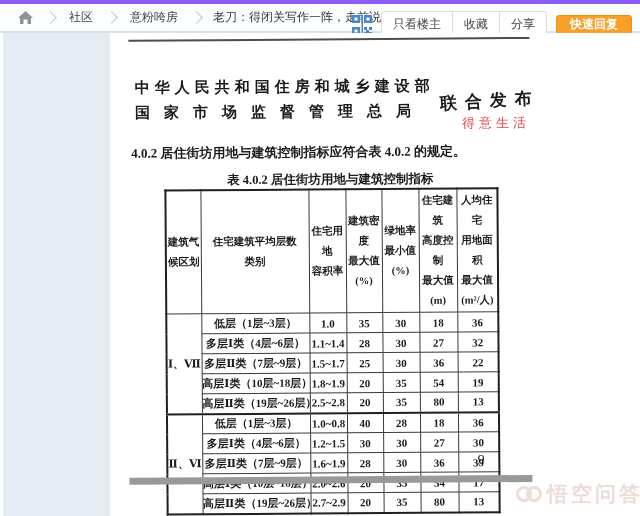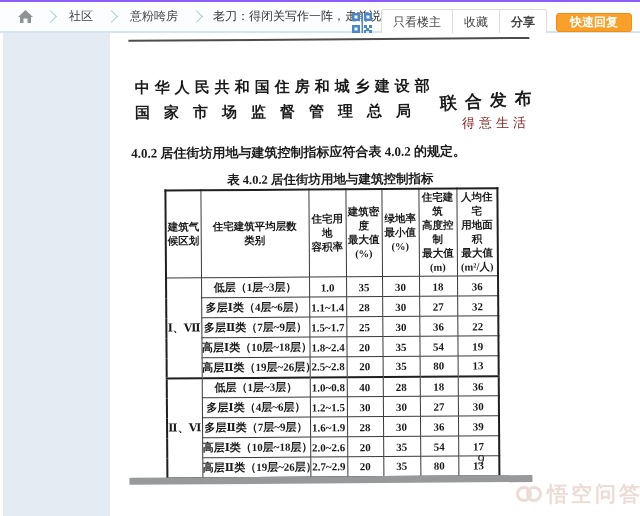--- a/index.html
+++ b/index.html
@@ -1,65 +1,65 @@
 <!DOCTYPE html>
 <html><head>
 <meta charset="utf-8">
 <style>
   * { margin:0; padding:0; box-sizing:border-box; }
   html,body { width:640px; height:516px; overflow:hidden; background:#fff;
               font-family:"Liberation Sans", sans-serif; }
 
   
   .topbar { position:absolute; left:0; top:0; width:640px; height:33px;
-            background:#fbfdfe; border-top:2px solid #8b5cf6;
+            background:#fbfdfe; border-top:4px solid #8b5cf6;
             border-bottom:2px solid #d4e4f1; display:flex; align-items:center; }
   .crumbs { display:flex; align-items:center; height:100%; padding-left:10px; }
   .crumb-home { display:flex; align-items:center; justify-content:center; width:30px; height:100%; cursor:pointer; }
   .chev { width:9px; height:9px; border-top:1px solid #a9c8e0; border-right:1px solid #a9c8e0;
           transform:rotate(45deg); margin:0 6px; flex:none; }
   .crumb { font-size:12px; color:#444; padding:0 8px; white-space:nowrap; cursor:pointer; }
   .thread-title { font-size:12px; color:#333; padding-left:6px; white-space:nowrap; }
   .actions { position:absolute; right:8px; top:4px; height:33px; display:flex; align-items:center; gap:9px; }
   .qr-wrap { width:20px; height:20px; cursor:pointer; }
   .btn-group { display:flex; }
   .wbtn { background:#fff; border:1px solid #dcdcdc; color:#444; font-size:12px;
           padding:4px 11px; margin-left:-1px; cursor:pointer; white-space:nowrap;
           font-family:"Liberation Sans",sans-serif; }
   .wbtn:first-child { border-radius:2px 0 0 2px; margin-left:0; }
-  .wbtn:last-child { border-radius:0 2px 2px 0;font-weight:bold; }
+  .wbtn:last-child { border-radius:0 2px 2px 0; }
   .obtn { background:#f9a02b; border:1px solid #ef8f10; color:#fff; font-size:12px; font-weight:bold;
           padding:0 13px; border-radius:3px; cursor:pointer; white-space:nowrap;
           font-family:"Liberation Sans",sans-serif; }
 
   
   .left-strip { position:absolute; left:3px; top:33px; width:107px; height:483px; background:#e4ebf2; }
   .post-area { position:absolute; left:110px; top:33px; width:530px; height:483px; background:#fff;margin-left:8px; }
 
   
   .scan { position:absolute; left:0; top:0; width:530px; height:483px;
           font-family:"Liberation Serif","DejaVu Serif",serif; color:#1a1a1a;
           transform:rotate(-0.4deg); }
   .scan-topline { position:absolute; left:12px; top:5px; width:401px; height:2px; background:#4d4d4d; }
   .pub1 { position:absolute; left:18px; top:44px; font-size:15px; font-weight:bold;
           letter-spacing:5px; white-space:nowrap; }
   .pub2 { position:absolute; left:18px; top:69px; font-size:15px; font-weight:bold;
           letter-spacing:14px; white-space:nowrap; }
   .joint { position:absolute; left:323px; top:57px; font-size:17px; font-weight:bold;
            letter-spacing:8px; white-space:nowrap; transform:rotate(-3deg); }
-  .wm-top { position:absolute; left:345px; top:82px; font-size:13px; color:#7f1d1d;
+  .wm-top { position:absolute; left:345px; top:82px; font-size:13px; color:#ef4444;
             letter-spacing:4px; white-space:nowrap; }
   .clause { position:absolute; left:14px; top:110px; width:378px; font-size:13px;
             font-weight:bold; white-space:nowrap; }
   .tbl-title { position:absolute; left:47px; top:138px; width:332px; text-align:center;
                font-size:12.5px; font-weight:bold; }
   table.ind { position:absolute; left:47px; top:155px; width:332px; border-collapse:collapse;
               table-layout:fixed; border:2px solid #1f1f1f; }
   table.ind th, table.ind td { border:1px solid #3a3a3a; }
-  table.ind th { font-size:10.5px; font-weight:bold; line-height:14px; white-space:pre-line;
+  table.ind th { font-size:10.5px; font-weight:bold; line-height:20px; white-space:pre-line;
                  height:62px; text-align:center; vertical-align:middle; padding:1px; }
   table.ind td { height:20px; font-size:11px; font-weight:bold; text-align:center;
                  vertical-align:middle; }
   td.cat-cell { text-align:left; font-weight:bold; white-space:nowrap; }
   td.group-cell { font-size:12px; }
   tr.group-start td { border-top:2px solid #1f1f1f; }
   .pageno { position:absolute; left:358px; top:420px; font-size:14px; font-style:italic; color:#222; }
   .scan-botbar { position:absolute; left:10px; top:443px; width:403px; height:7px; background:#97999b; }
 
   
@@ -180,21 +180,21 @@
           <tr>
             <td class="cat-cell">多层Ⅱ类（7层~9层）</td>
             <td class="num-cell">1.5~1.7</td>
             <td class="num-cell">25</td>
             <td class="num-cell">30</td>
             <td class="num-cell">36</td>
             <td class="num-cell">22</td>
           </tr>
           <tr>
             <td class="cat-cell">高层Ⅰ类（10层~18层）</td>
-            <td class="num-cell">1.8~2.4</td>
+            <td class="num-cell">1.8~1.9</td>
             <td class="num-cell">20</td>
             <td class="num-cell">35</td>
             <td class="num-cell">54</td>
             <td class="num-cell">19</td>
           </tr>
           <tr>
             <td class="cat-cell">高层Ⅱ类（19层~26层）</td>
             <td class="num-cell">2.5~2.8</td>
             <td class="num-cell">20</td>
             <td class="num-cell">35</td>

